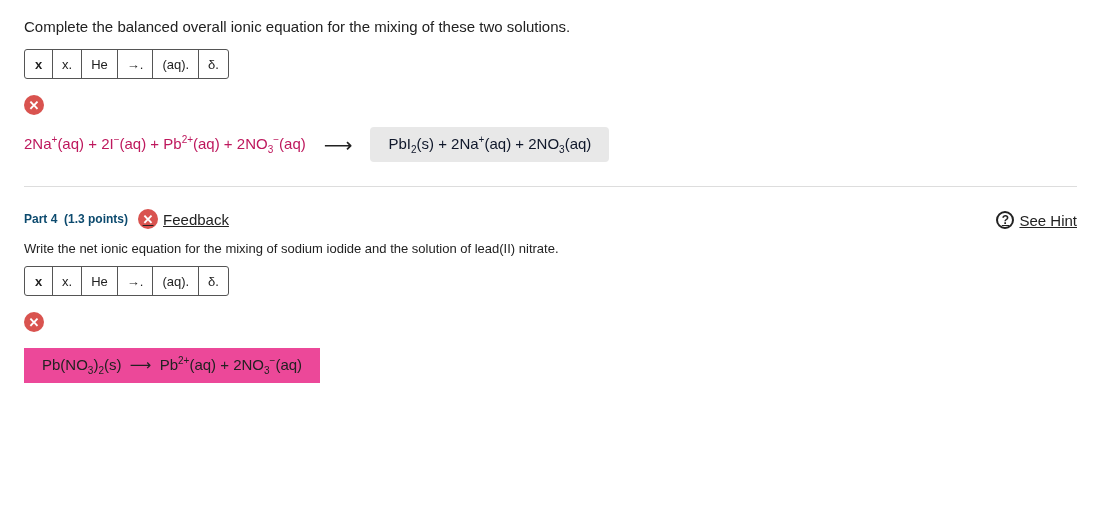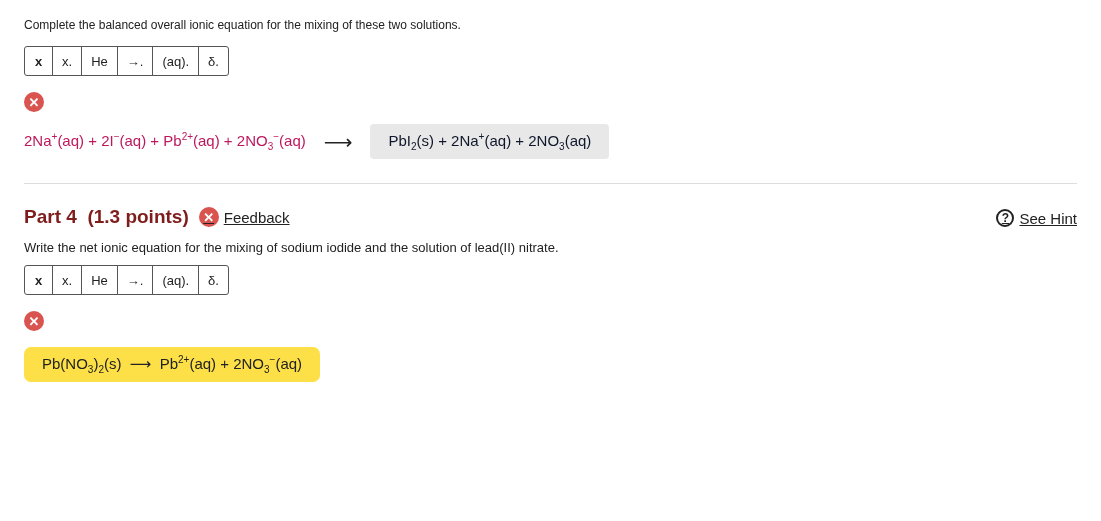--- a/index.html
+++ b/index.html
@@ -6,21 +6,21 @@
     body {
       font-family: Arial, sans-serif;
       font-size: 15px;
       color: #222;
       background: #fff;
       padding: 18px 24px;
       width: 1101px;
       min-height: 521px;
     }
     .question-text {
-      font-size: 12px;
+      font-size: 15px;
       margin-bottom: 14px;
       color: #222;
     }
     .toolbar {
       display: flex;
       align-items: center;
       gap: 0;
       margin-bottom: 10px;
       border: 1.5px solid #555;
       border-radius: 3px;
@@ -93,22 +93,22 @@
     }
     .part-header {
       display: flex;
       align-items: center;
       gap: 10px;
       margin-bottom: 12px;
       margin-top: 10px;
     }
     .part-title {
       font-weight: bold;
-      font-size: 19px;
-      color: #7f1d1d;
+      font-size: 12px;
+      color: #0c4a6e;
     }
     .feedback-btn {
       display: flex;
       align-items: center;
       gap: 5px;
       color: #222;
       text-decoration: underline;
       cursor: pointer;
       font-size: 15px;
       background: none;
@@ -152,22 +152,22 @@
       color: #222;
     }
     .write-text {
       font-size: 13px;
       margin-bottom: 10px;
       color: #222;
     }
     sup { font-size: 10px; }
     sub { font-size: 10px; }
     .eq2-box {
-      background: #fde047;
-      border-radius: 7px;
+      background: #ec4899;
+      border-radius: 0;
       padding: 7px 18px;
       font-size: 15px;
       color: #222;
       display: inline-block;
       margin-top: 4px;
     }
     .divider {
       border: none;
       border-top: 1px solid #ddd;
       margin: 12px 0;

